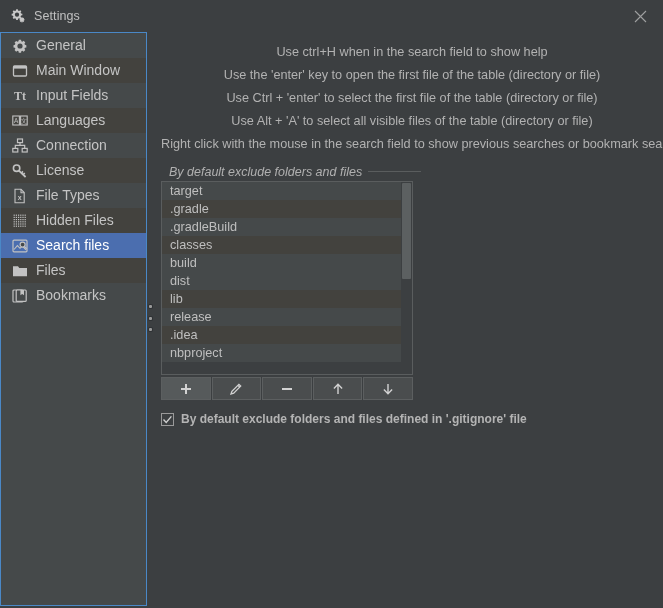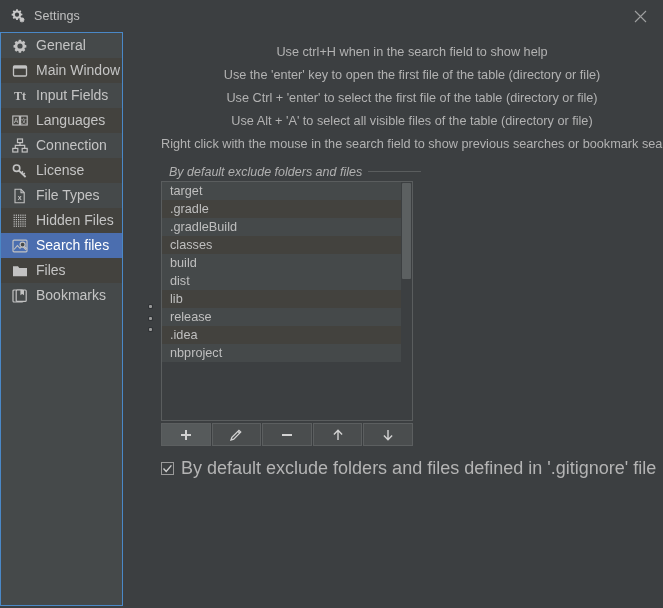--- a/index.html
+++ b/index.html
@@ -48,21 +48,21 @@
     right: 0; top: 0;
     width: 46px; height: 32px;
     display: flex; align-items: center; justify-content: center;
   }
   .close-btn svg { opacity: .75; }
 
   
   .sidebar {
     position: absolute;
     left: 0; top: 32px;
-    width: 123px;
+    width: 147px;
     height: 574px;
     background: #45494a;
     border: 1px solid #4a88c7;
     box-sizing: border-box;
     overflow: hidden;
   }
   .side-item {
     height: 25px;
     display: flex;
     align-items: center;
@@ -148,21 +148,21 @@
     height: 1px;
     background: #5a5d5e;
     z-index: 1;
   }
 
   
   .listbox {
     position: relative;
     margin: 1px 0 0 8px;
     width: 252px;
-    height: 240px;
+    height: 194px;
     background: #3c3f41;
     border: 1px solid #5a5d5e;
     box-sizing: border-box;
     overflow: hidden;
   }
   .list-rows { position: absolute; left:0; top:0; right:0; }
   .list-row {
     height: 18px;
     line-height: 18px;
     padding-left: 8px;
@@ -219,23 +219,24 @@
   }
   .checkbox {
     width: 13px; height: 13px;
     border: 1px solid #9a9a9a;
     background: #3c3f41;
     box-sizing: border-box;
     display: flex; align-items: center; justify-content: center;
     margin-right: 7px;
   }
   .check-label {
-    font-size: 18px;
+    font-size: 12px;
     color: #b4b4b4;
     white-space: nowrap;
+    font-weight: bold;
   }
 </style>
 </head>
 <body>
 
 <div class="window">
 
   <div class="titlebar">
     <span class="title-icon">
       <svg width="16" height="16" viewBox="0 0 16 16">

